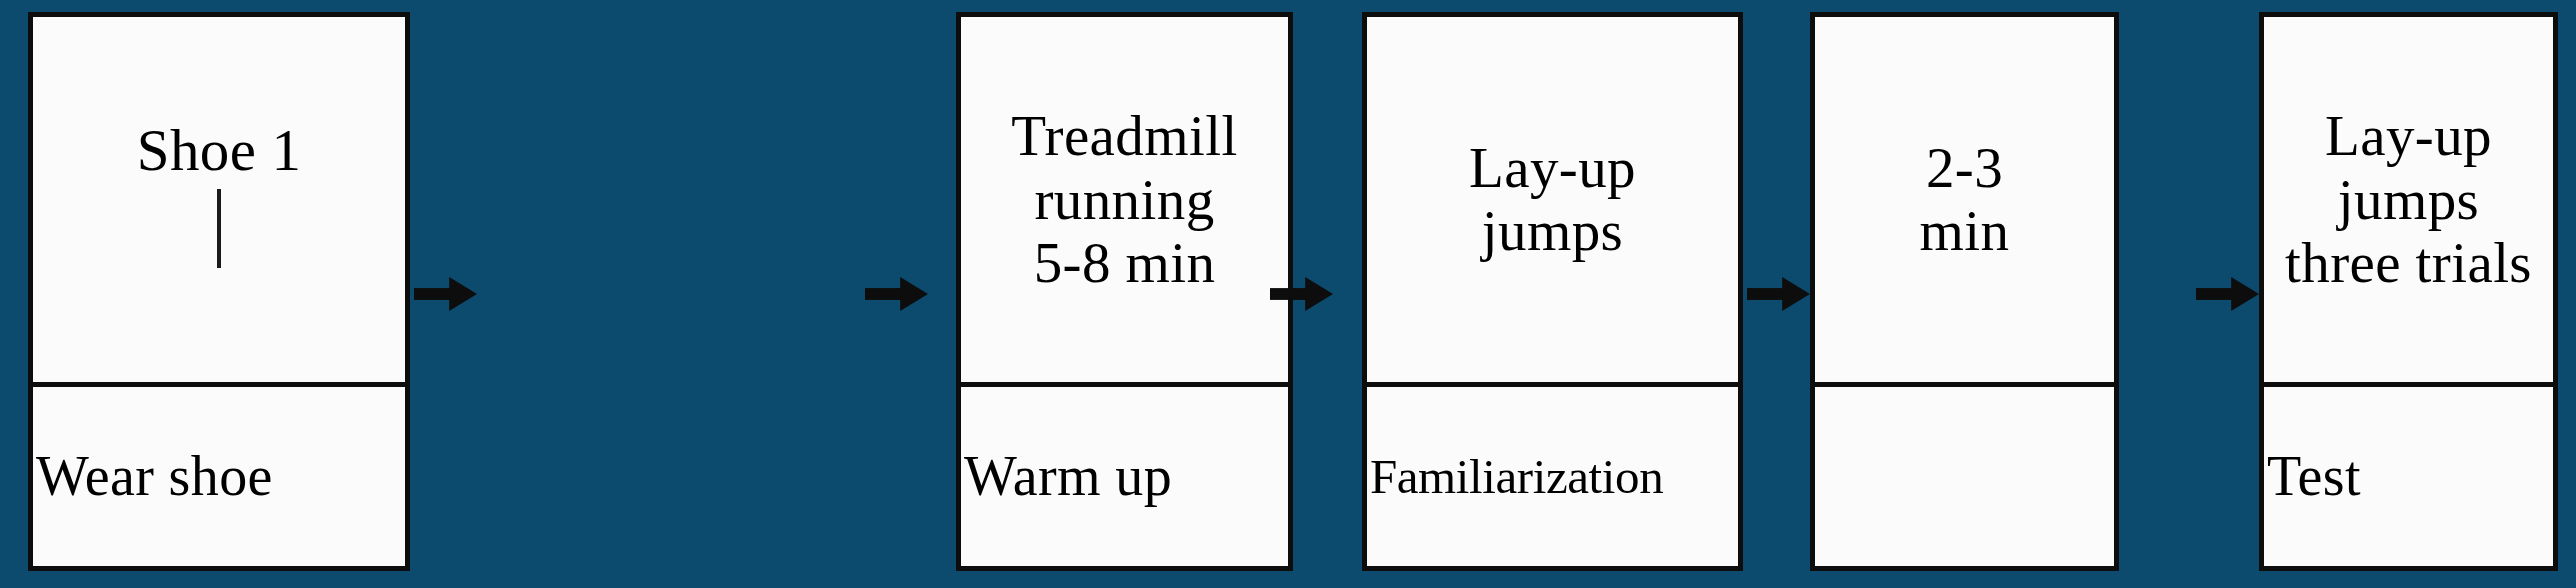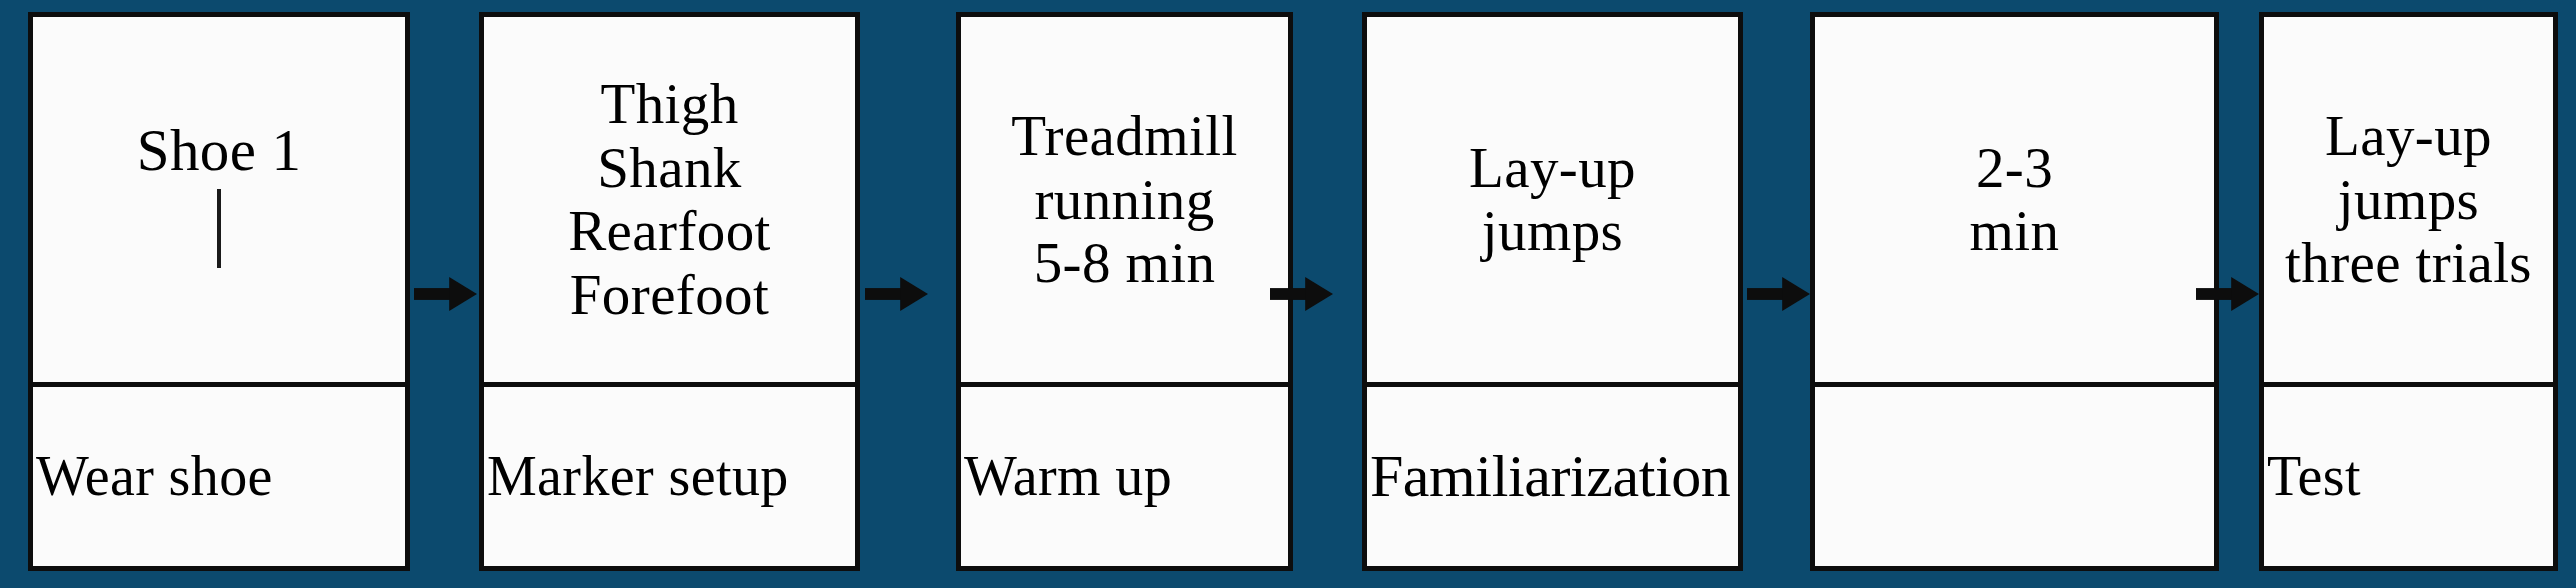--- a/index.html
+++ b/index.html
@@ -83,21 +83,21 @@
   }
   .shoe-tick {
     width: 4.4px;
     height: 79px;
     background: #1a1a1a;
     margin: 8.8px 0 10.2px 0;
   }
 
   
   .label-text.compact {
-    font-size: 60px;
+    font-size: 49px;
     letter-spacing: -0.4px;
   }
 
   
   .arrow {
     position: absolute;
     height: 34px;
     display: block;
   }
   .arrow svg { display: block; width: 100%; height: 100%; }
@@ -119,31 +119,20 @@
     </div>
   </div>
 
   <div class="arrow" style="left:414px; top:277px; width:63px;">
     <svg viewBox="0 0 86 46" preserveAspectRatio="none">
       <rect x="0" y="15" width="54" height="16" fill="#0d0d0d"></rect>
       <polygon points="48,0 86,23 48,46" fill="#0d0d0d"></polygon>
     </svg>
   </div>
 
-  <div class="node" style="left:479px; width:381px;">
-    <div class="node-body">
-      <div class="body-text">Thigh
-Shank
-Rearfoot
-Forefoot</div>
-    </div>
-    <div class="node-label">
-      <span class="label-text">Marker setup</span>
-    </div>
-  </div>
 
   <div class="arrow" style="left:865px; top:277px; width:63px;">
     <svg viewBox="0 0 86 46" preserveAspectRatio="none">
       <rect x="0" y="15" width="54" height="16" fill="#0d0d0d"></rect>
       <polygon points="48,0 86,23 48,46" fill="#0d0d0d"></polygon>
     </svg>
   </div>
 
   <div class="node" style="left:927px; width:337px;margin-left:29px;">
     <div class="node-body">
@@ -173,21 +162,21 @@
     </div>
   </div>
 
   <div class="arrow" style="left:1747px; top:277px; width:63px;">
     <svg viewBox="0 0 86 46" preserveAspectRatio="none">
       <rect x="0" y="15" width="54" height="16" fill="#0d0d0d"></rect>
       <polygon points="48,0 86,23 48,46" fill="#0d0d0d"></polygon>
     </svg>
   </div>
 
-  <div class="node" style="left:1810px; width:409px;">
+  <div class="node" style="left:1810px; width:309px;">
     <div class="node-body">
       <div class="body-text">2-3
 min</div>
     </div>
   </div>
 
   <div class="arrow" style="left:2196px; top:277px; width:63px;">
     <svg viewBox="0 0 86 46" preserveAspectRatio="none">
       <rect x="0" y="15" width="54" height="16" fill="#0d0d0d"></rect>
       <polygon points="48,0 86,23 48,46" fill="#0d0d0d"></polygon>

